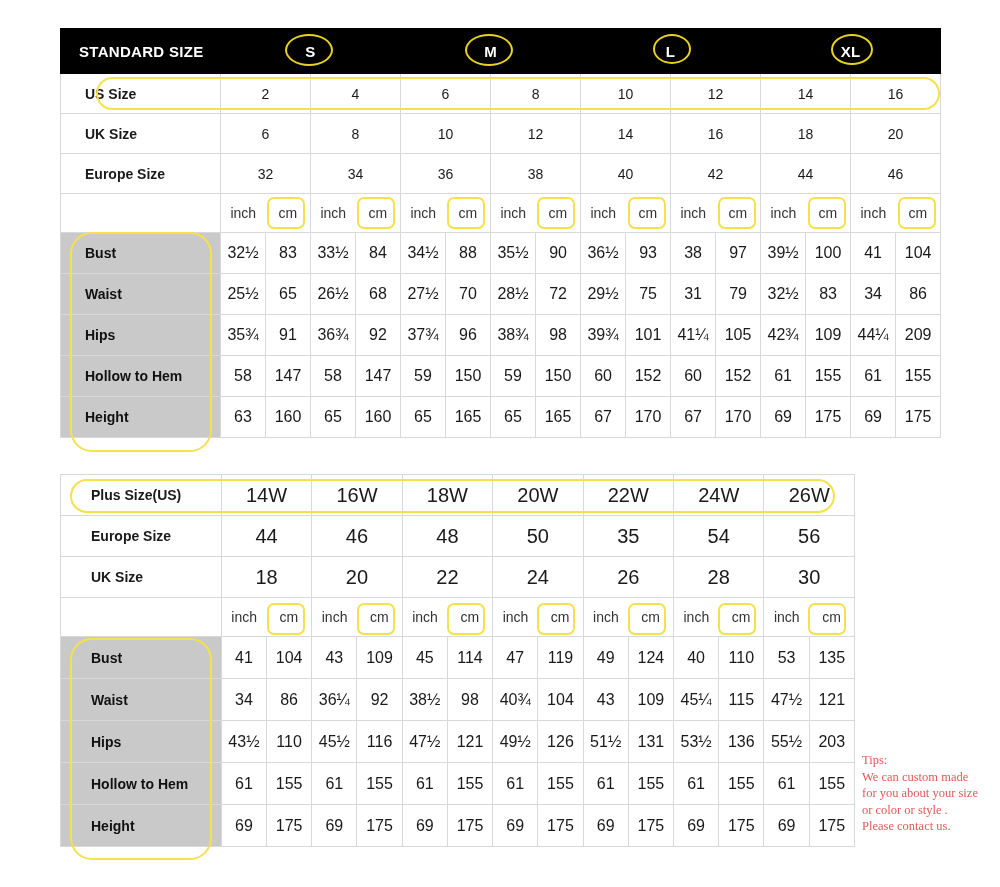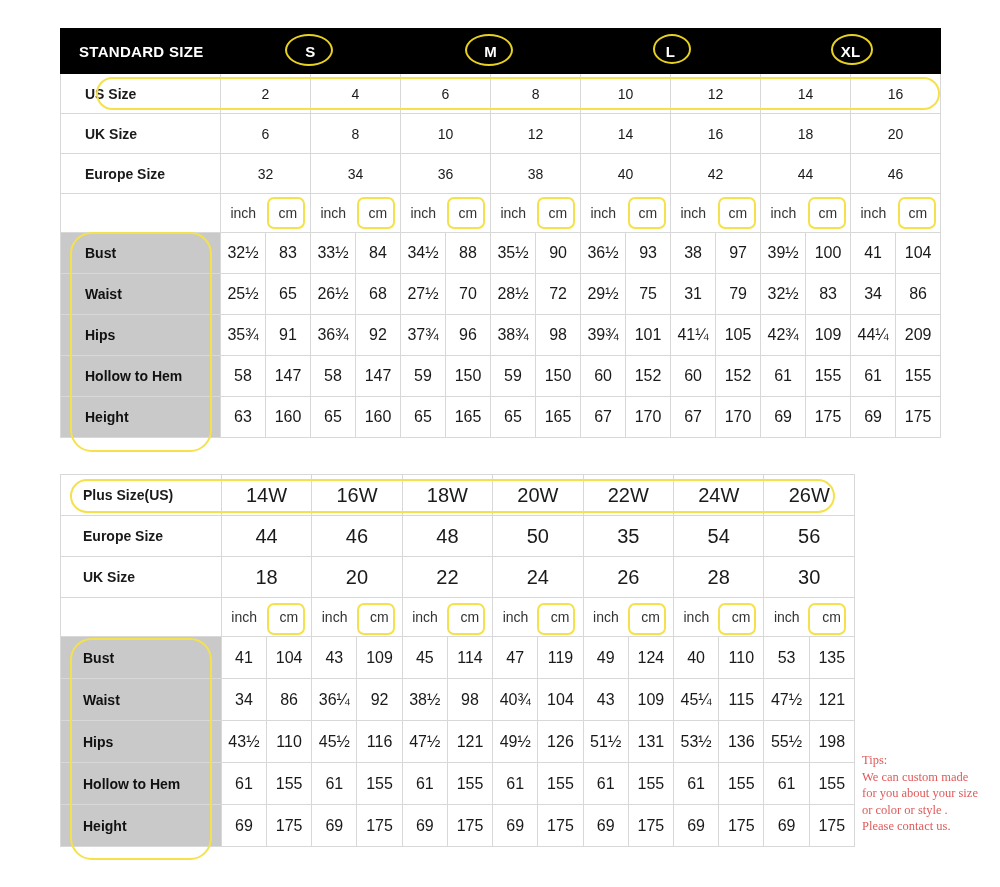--- a/index.html
+++ b/index.html
@@ -71,21 +71,21 @@
   .cm-cell   { border-left: none !important; }
 
   
   #plus-chart {
     left: 60px;
     top: 474px;
     width: 795px;
   }
   #plus-chart .row-label {
     text-align: left;
-    padding-left: 22px;
+    padding-left: 30px;
     font-size: 14px;
     font-weight: bold;
     width: 160px;
   }
   #plus-chart .num-row td { height: 40px; font-size: 20px; }
   #plus-chart .num-row td.row-label { font-size: 14px; }
   #plus-chart .unit-row td { height: 38px; font-size: 14px; color: #333; }
   #plus-chart .body-row td { height: 41px; font-size: 16px; }
   #plus-chart .body-row .row-label {
     background: #c9c9c9;
@@ -452,21 +452,21 @@
         <td>116</td>
         <td>47½</td>
         <td>121</td>
         <td>49½</td>
         <td>126</td>
         <td>51½</td>
         <td>131</td>
         <td>53½</td>
         <td>136</td>
         <td>55½</td>
-        <td>198</td>
+        <td>203</td>
       </tr>
 
       <tr class="body-row">
         <td class="row-label">Hollow to Hem</td>
         <td>61</td>
         <td>155</td>
         <td>61</td>
         <td>155</td>
         <td>61</td>
         <td>155</td>

